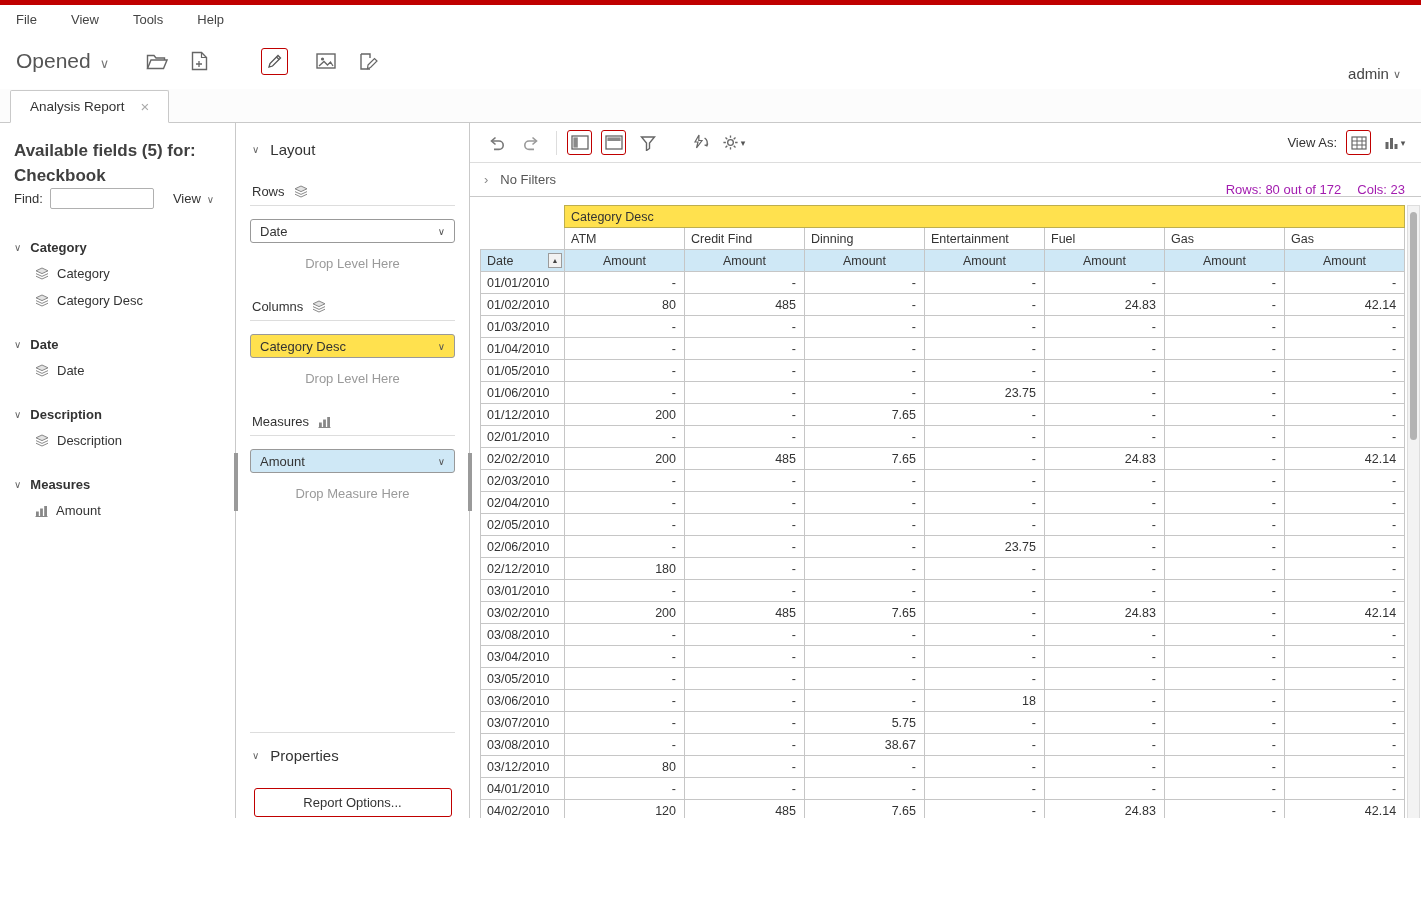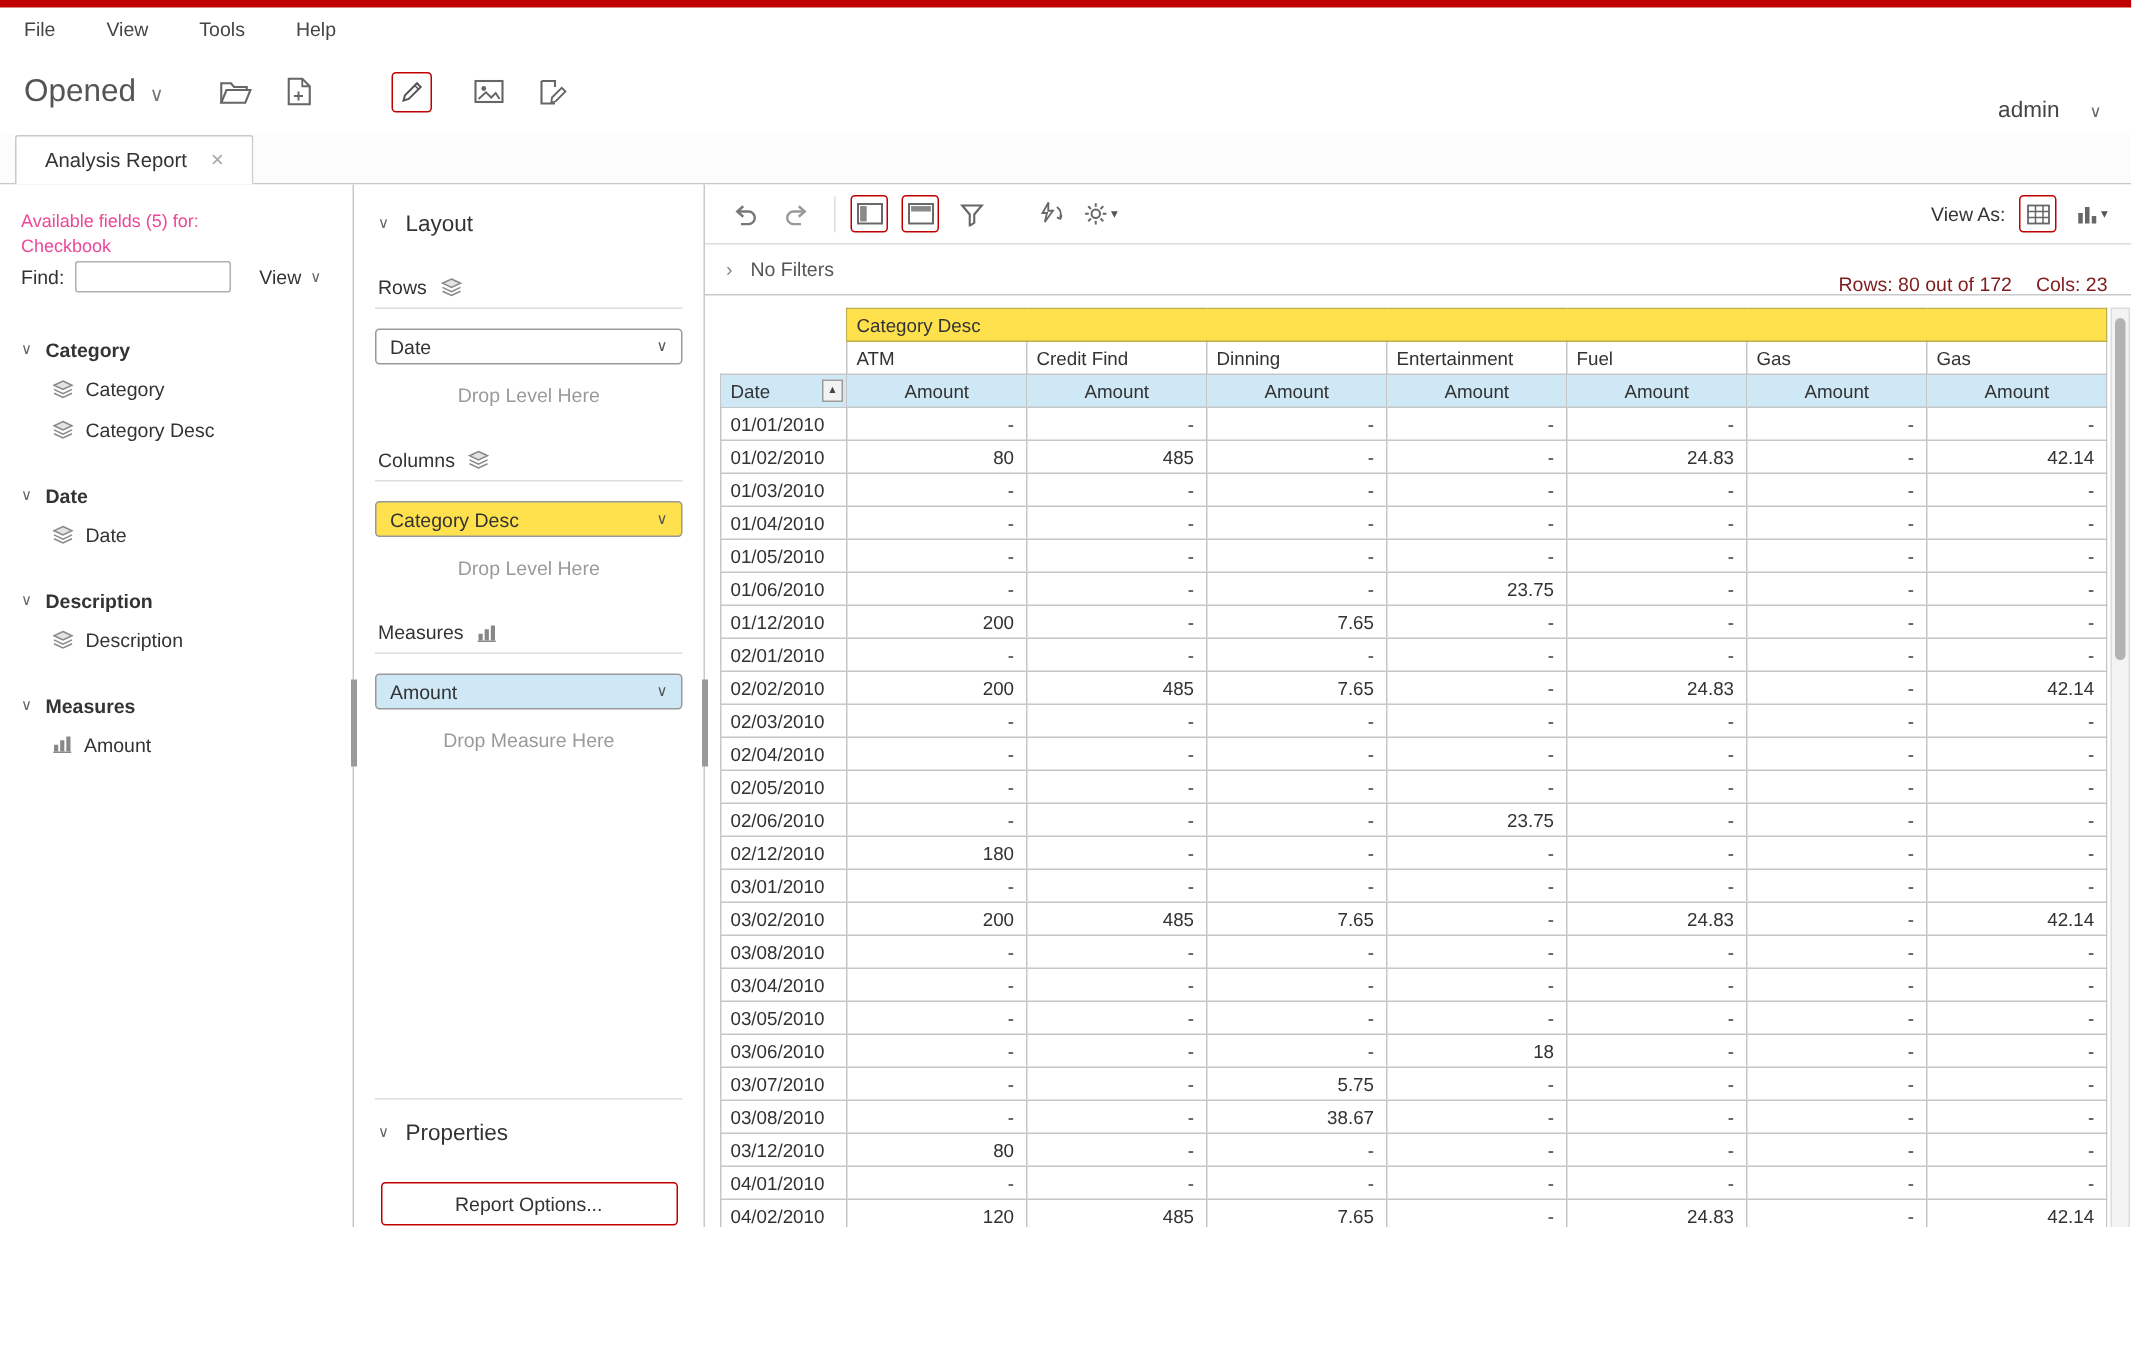--- a/index.html
+++ b/index.html
@@ -18,34 +18,34 @@
   
   .main-toolbar{height:56px;display:flex;align-items:center;padding:0 20px 0 16px;}
   .opened{display:flex;align-items:center;gap:9px;font-size:21px;color:#555;cursor:pointer;}
   .opened .chev{font-size:13px;color:#777;padding-top:4px;}
   .tb-icons{display:flex;align-items:center;gap:16px;}
   .g1{margin-left:34px;}
   .g2{margin-left:24px;}
   .tb-btn{width:27px;height:27px;display:flex;align-items:center;justify-content:center;border:1px solid transparent;border-radius:3px;cursor:pointer;}
   .tb-btn.boxed{border-color:var(--accent);}
   .pencil-wrap{margin-left:48px;}
-  .admin{margin-left:auto;display:flex;align-items:center;gap:20px;font-size:15px;color:#444;cursor:pointer;margin-top:24px;}
+  .admin{margin-left:auto;display:flex;align-items:center;gap:4px;font-size:15px;color:#444;cursor:pointer;margin-top:24px;}
   .admin .chev{font-size:11px;color:#666;padding-top:2px;}
   
   .tab-bar{height:34px;background:#fcfcfc;border-bottom:1px solid #c9c9c9;display:flex;align-items:flex-end;padding-left:10px;}
   .tab{height:33px;display:flex;align-items:center;gap:16px;padding:0 19px;background:#fff;border:1px solid #c9c9c9;border-bottom:1px solid #fff;margin-bottom:-1px;font-size:13.5px;color:#333;border-radius:2px 2px 0 0;cursor:pointer;}
   .tab-close{color:#a9a9a9;font-size:15px;cursor:pointer;line-height:1;}
   
   .content{display:flex;height:778px;}
   .fields-panel{width:236px;border-right:1px solid #c9c9c9;position:relative;padding:16px 12px 0 14px;background:#fff;}
   .layout-panel{width:234px;border-right:1px solid #c9c9c9;position:relative;padding:12px 14px 0 14px;display:flex;flex-direction:column;background:#fff;}
   .report-area{flex:1;position:relative;background:#fff;}
   .splitter-grip{position:absolute;right:-3px;top:330px;width:4px;height:58px;background:#9a9a9a;z-index:3;cursor:col-resize;}
   
-  .fields-title{font-size:12px;color:#ec4899;line-height:1.45;}
+  .fields-title{font-size:17px;color:#404040;line-height:1.45;font-weight:bold;}
   .find-row{display:flex;align-items:center;gap:7px;font-size:13px;color:#333;}
   .find-input{width:104px;height:21px;border:1px solid #b0b0b0;border-radius:2px;padding:0 4px;font-family:inherit;font-size:12px;}
   .view-dd{display:flex;align-items:center;gap:6px;margin-left:12px;cursor:pointer;}
   .view-dd .chev{font-size:10px;color:#666;padding-top:2px;}
   .field-tree{margin-top:26px;font-size:13px;}
   .tree-group{margin-bottom:18px;}
   .tree-group-header{display:flex;align-items:center;gap:9px;padding:5px 0;font-weight:bold;color:#333;cursor:pointer;}
   .twisty{color:#666;font-size:10px;font-weight:normal;}
   .tree-field{display:flex;align-items:center;gap:8px;padding:6px 0 6px 21px;cursor:pointer;color:#333;}
   .field-icon{display:flex;align-items:center;}
@@ -68,21 +68,21 @@
   .report-toolbar{height:40px;display:flex;align-items:center;padding:0 14px;border-bottom:1px solid #ddd;}
   .rt-btn{width:25px;height:25px;display:flex;align-items:center;justify-content:center;margin-right:9px;cursor:pointer;border:1px solid transparent;border-radius:3px;}
   .rt-btn.boxed{border-color:var(--accent);}
   .rt-sep{width:1px;height:24px;background:#ddd;margin:0 10px 0 4px;}
   .rt-gap{width:18px;}
   .caret{font-size:9px;color:#555;margin-left:2px;}
   .view-as{margin-left:auto;display:flex;align-items:center;gap:9px;font-size:13px;color:#333;}
   
   .filter-bar{height:34px;display:flex;align-items:center;padding:0 16px 0 14px;border-bottom:1px solid #c9c9c9;font-size:13px;color:#555;}
   .filter-chevron{color:#888;font-size:13px;margin-right:12px;cursor:pointer;}
-  .grid-info{margin-left:auto;color:#7f1d1d;display:flex;gap:16px;margin-top:20px;}
+  .grid-info{margin-left:auto;color:#a21caf;display:flex;gap:16px;margin-top:20px;}
   
   .table-region{position:absolute;top:74px;left:0;right:0;bottom:0;overflow:hidden;}
   .table-wrap{position:absolute;top:8px;left:10px;width:925px;height:670px;overflow:hidden;}
   table.pivot{border-collapse:collapse;table-layout:fixed;font-size:12.5px;width:924px;}
   .pivot th,.pivot td{height:22px;padding:0 6px;border:1px solid #c6c6c6;overflow:hidden;white-space:nowrap;font-weight:normal;}
   th.corner-blank{border:none;background:#fff;}
   th.cat-group{background:var(--yellow);text-align:left;color:#333;border-color:#bdae4e;}
   th.cat-th{background:#fff;text-align:left;color:#333;cursor:pointer;}
   th.date-th{background:var(--blue);text-align:left;position:relative;cursor:pointer;}
   th.measure-th{background:var(--blue);text-align:center;cursor:pointer;}

